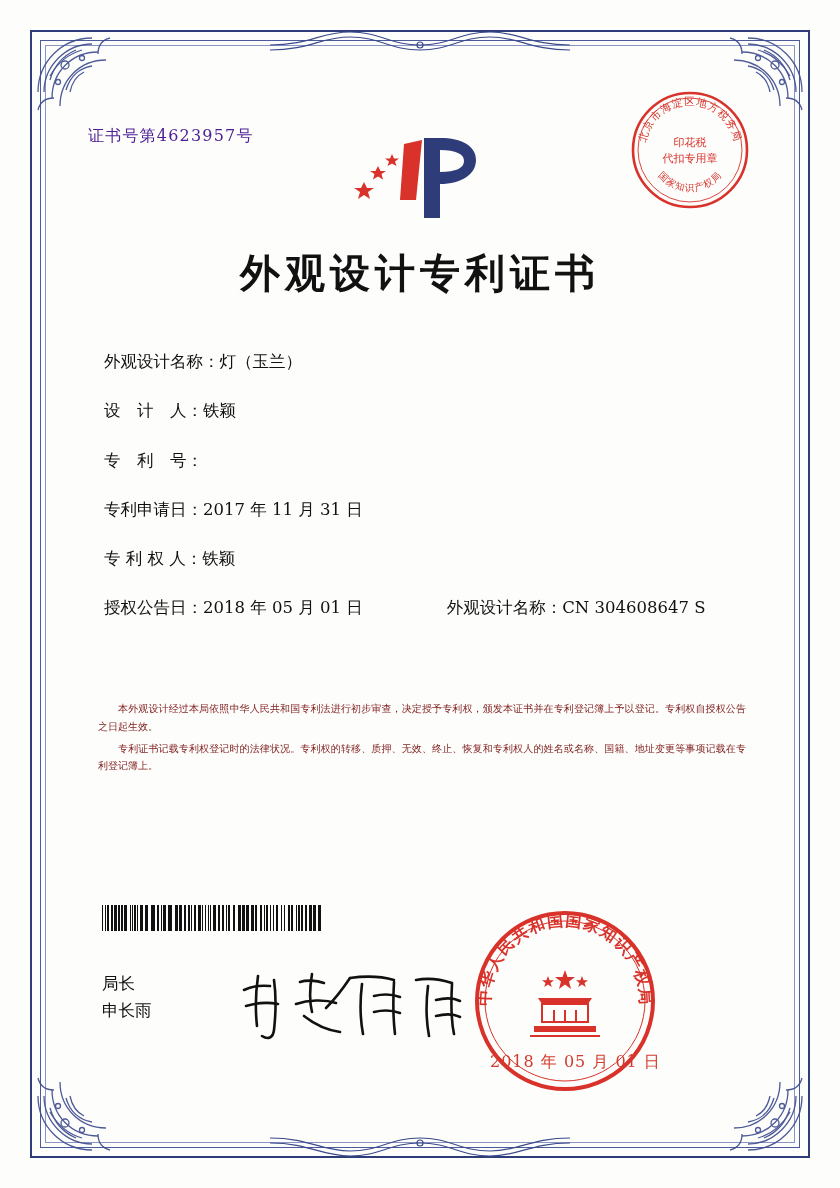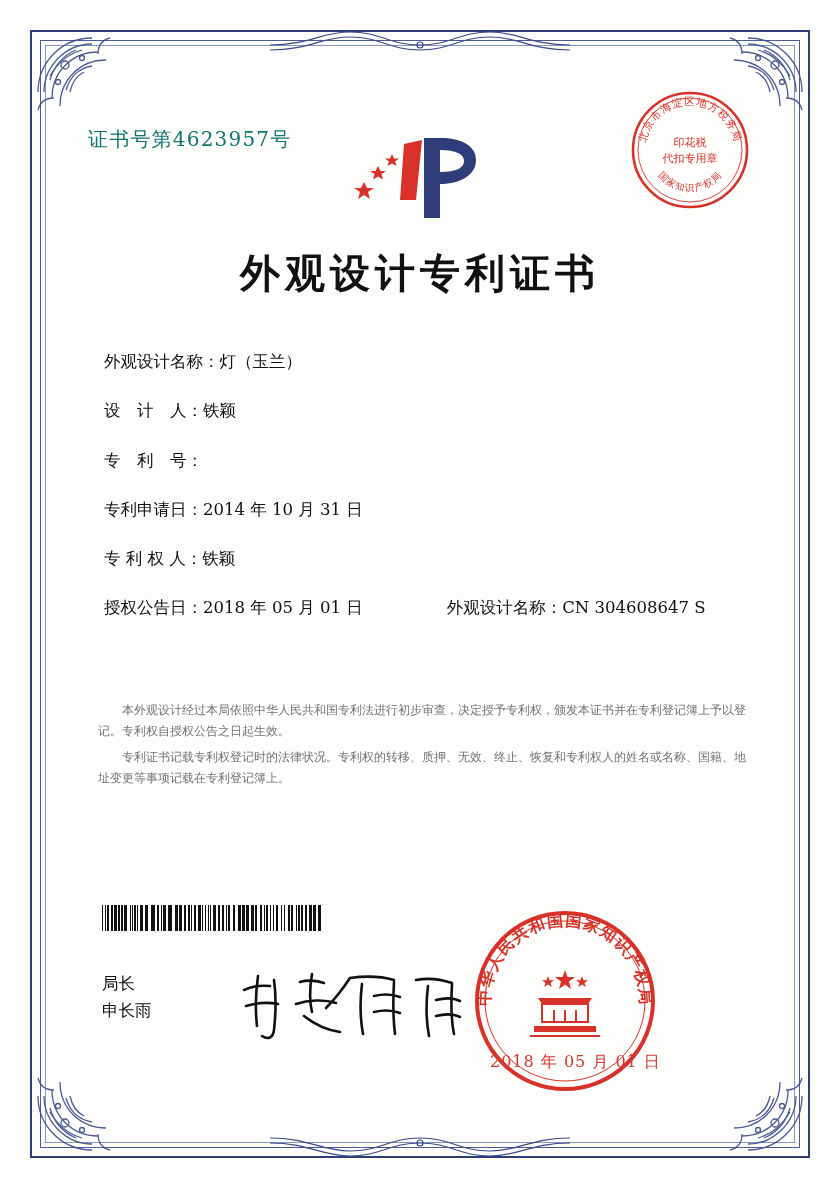--- a/index.html
+++ b/index.html
@@ -70,23 +70,23 @@
   
   .content {
     position: absolute;
     left: 70px; top: 70px;
     width: 700px; height: 1048px;
   }
 
   .cert-number {
     position: absolute;
     left: 18px; top: 56px;
-    font-size: 20px;
+    font-size: 16px;
     letter-spacing: 1.2px;
-    color: #0f766e;
+    color: #4c1d95;
     font-family: "DejaVu Serif", "Liberation Serif", serif;
   }
 
   
   .logo {
     position: absolute;
     left: 282px; top: 60px;
     width: 140px; height: 95px;
   }
   .logo svg { width: 100%; height: 100%; display: block; }
@@ -140,25 +140,25 @@
   .pair-right {
     margin-left: 84px;
     white-space: pre;
   }
 
   
   .paragraphs {
     position: absolute;
     left: 28px; top: 630px;
     width: 648px;
-    font-size: 12px;
+    font-size: 10px;
     line-height: 1.78;
     text-align: justify;
     font-family: "DejaVu Serif", "Liberation Serif", serif;
-    color: #737373;
+    color: #7f1d1d;
   }
   .paragraphs p {
     margin: 0 0 4px 0;
     text-indent: 2em;
   }
 
   
   .barcode {
     position: absolute;
     left: 32px; top: 835px;
@@ -372,21 +372,21 @@
         <span class="field-label">设　计　人：</span>
         <span class="field-value">铁颖</span>
       </div>
 
       <div class="field-row">
         <span class="field-label">专　利　号：</span>
       </div>
 
       <div class="field-row">
         <span class="field-label">专利申请日：</span>
-        <span class="field-value">2014 年 10 月 31 日</span>
+        <span class="field-value">2017 年 11 月 31 日</span>
       </div>
 
       <div class="field-row">
         <span class="field-label">专 利 权 人：</span>
         <span class="field-value">铁颖</span>
       </div>
 
 
       <div class="field-row inline-pair">
         <span class="field-label">授权公告日：</span>

